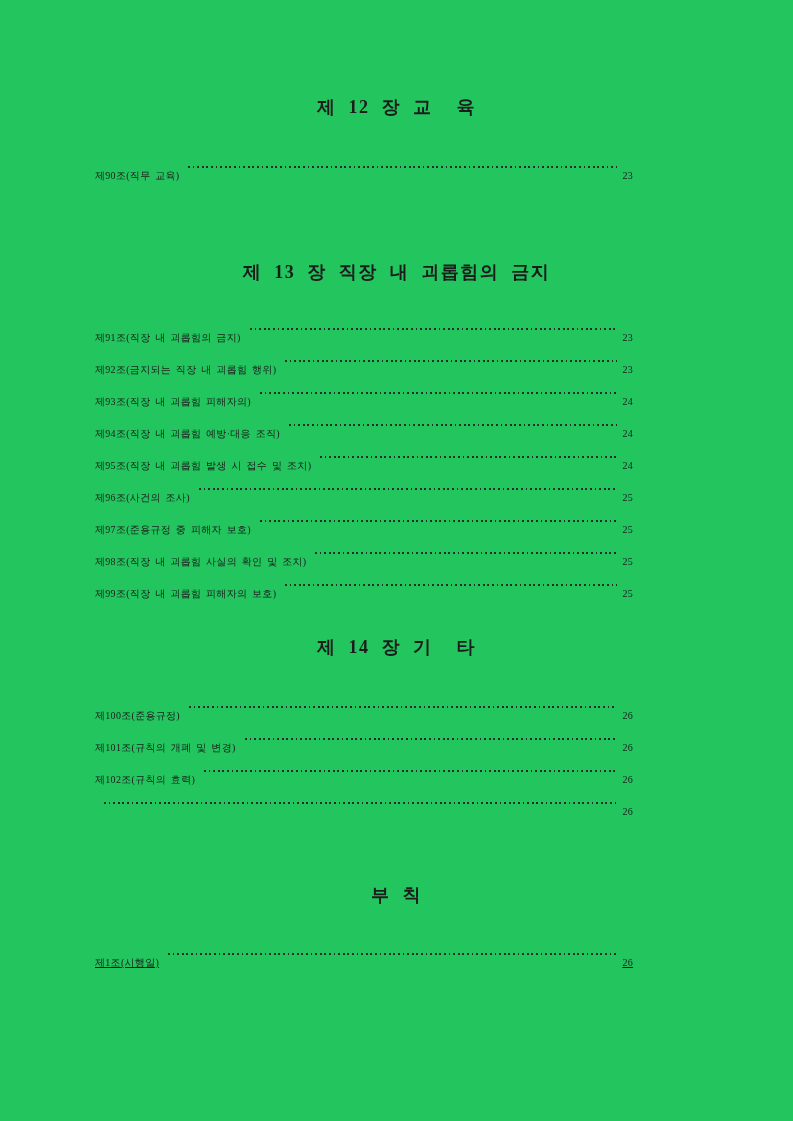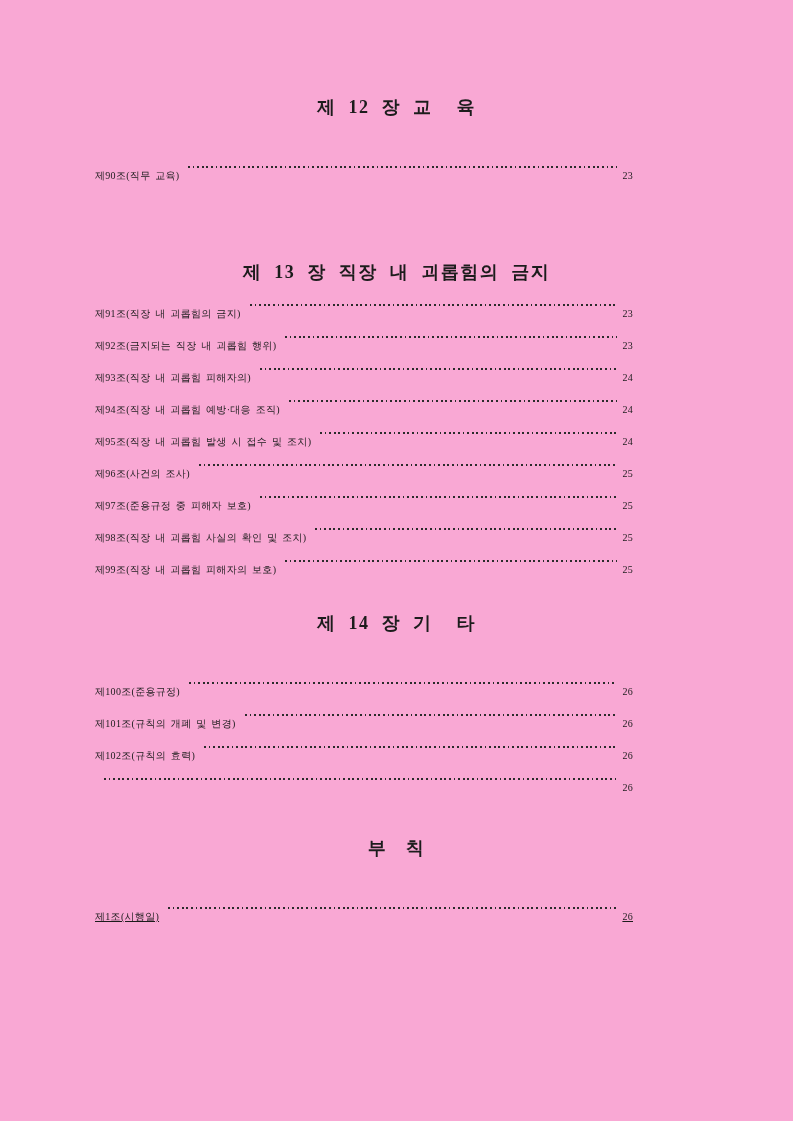--- a/index.html
+++ b/index.html
@@ -2,21 +2,21 @@
 <html><head>
 <meta charset="utf-8">
 <style>
   html, body { margin: 0; padding: 0; }
   body { background: #e8e8e8; }
   .page {
     position: relative;
     width: 793px;
     height: 1121px;
     margin: 0 auto;
-    background: #f9a8d4;
+    background: #22c55e;
     font-family: "Liberation Serif", "DejaVu Serif", serif;
     color: #1c1c1c;
     overflow: hidden;
     box-sizing: border-box;
     padding-top: 95px;
   }
   .chapter {
     margin: 0;
     text-align: center;
     font-size: 18px;
@@ -45,22 +45,22 @@
     height: 2px;
     margin: 0 5px 6px 9px;
     background-image: repeating-linear-gradient(
       to right, #2b2b2b 0, #2b2b2b 1.8px, transparent 1.8px, transparent 4.6px);
   }
   .pagenum {
     flex: 0 0 auto;
     letter-spacing: 0.3px;
   }
   .mt12 { margin-top: 12px; }
-  .mt41 { margin-top: 39px; font-family: Liberation Mono, monospace; }
-  .mt44 { margin-top: 20px; }
+  .mt41 { margin-top: 61px; }
+  .mt44 { margin-top: 44px; }
   .mt46 { margin-top: 46px; text-decoration: underline; }
   .mt47 { margin-top: 47px; }
   .mt73 { margin-top: 31px; }
   .mt74 { margin-top: 74px; }
 </style>
 </head>
 <body>
 
 <div class="page">
 

